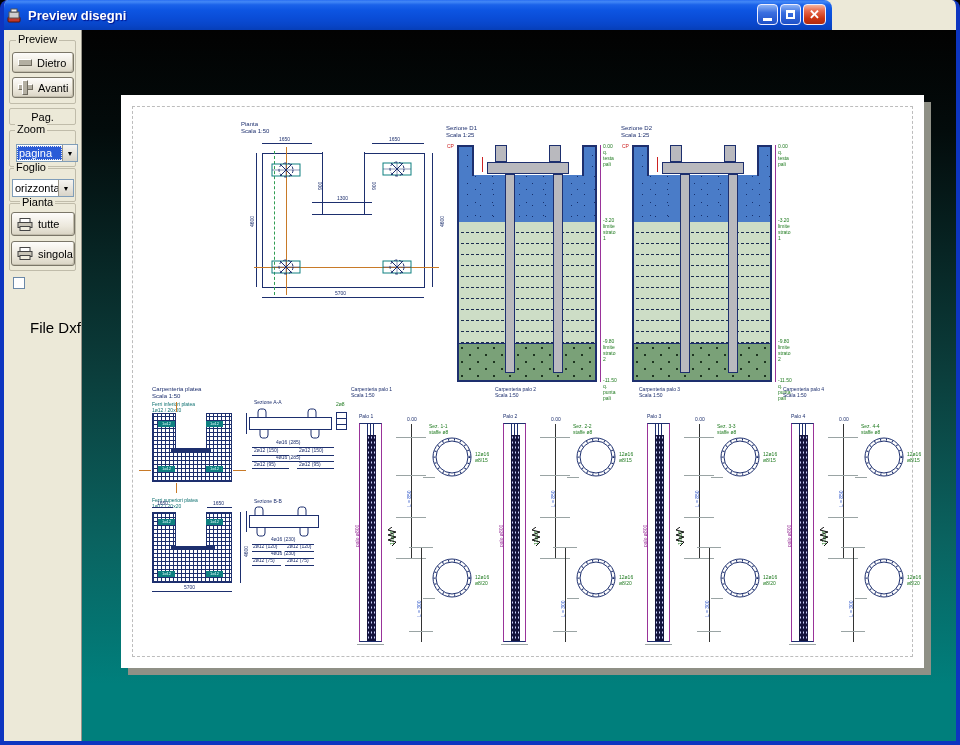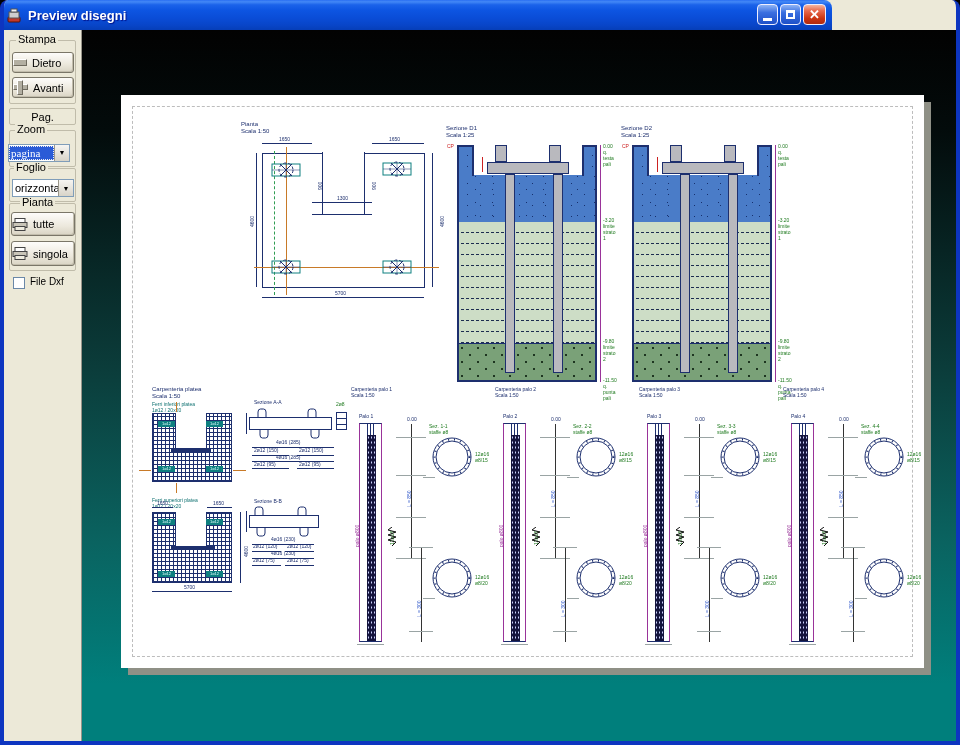--- a/index.html
+++ b/index.html
@@ -16,36 +16,36 @@
   .wbtn{width:21px;height:21px;border-radius:4px;border:1px solid #eef;display:flex;align-items:center;justify-content:center;
         background:linear-gradient(180deg,#8fb4f5 0%,#3a6fe0 40%,#1e50c8 100%);cursor:default;}
   .wbtn.close{width:23px;background:linear-gradient(180deg,#f5b5a0 0%,#e86a4e 30%,#cc3512 70%,#b02a0e 100%);}
   .glyph-min{width:9px;height:3px;background:#fff;margin-top:10px;}
   .glyph-max{width:9px;height:9px;border:2px solid #fff;border-top-width:3px;}
   .glyph-x{color:#fff;font-size:13px;font-weight:bold;line-height:1;}
   
   .sidebar{position:absolute;left:0;top:30px;width:78px;height:711px;background:#ece9d8;border-right:1px solid #98948a;}
   .grpbox{position:absolute;border:1px solid #c0bcaa;border-radius:2px;}
   .grplabel{position:absolute;font-size:11px;color:#000;background:#ece9d8;padding:0 2px;line-height:11px;}
-  .sbtn{position:absolute;display:flex;align-items:center;gap:5px;font-size:11px;color:#000;
+  .sbtn{position:absolute;display:flex;align-items:center;gap:5px;padding-left:5px;font-size:11px;color:#000;
         background:linear-gradient(180deg,#fdfcfa 0%,#ece8dc 60%,#d9d4c4 100%);
         border:1px solid #7a7668;border-radius:3px;box-shadow:inset -1px -1px 0 #c2bdac;cursor:default;}
   .icon-bar{width:14px;height:7px;background:#b3afa2;border-top:1px solid #fff;border-left:1px solid #fff;
             border-right:1px solid #6e6a5e;border-bottom:1px solid #6e6a5e;}
   .icon-plus{position:relative;width:15px;height:15px;}
   .icon-plus .h{position:absolute;left:0;top:4px;width:15px;height:6px;background:#b3afa2;border-top:1px solid #fff;border-left:1px solid #fff;border-right:1px solid #6e6a5e;border-bottom:1px solid #6e6a5e;}
   .icon-plus .v{position:absolute;left:4px;top:0;width:6px;height:15px;background:#b3afa2;border-top:1px solid #fff;border-left:1px solid #fff;border-right:1px solid #6e6a5e;border-bottom:1px solid #6e6a5e;}
   .pagframe{position:absolute;border:1px solid #c0bcaa;border-radius:2px;display:flex;align-items:center;justify-content:center;font-size:11px;text-align:right;}
   .combo{position:absolute;height:18px;background:#fff;border:1px solid #7f9db9;display:flex;align-items:center;}
   .combo .val{flex:1;font-size:11px;padding:1px 2px;white-space:nowrap;overflow:hidden;}
   .combo .val.sel{background:#2a5bd7;color:#fff;outline:1px dotted #eee;outline-offset:-1px;}
   .combo .arrow{width:15px;height:16px;background:linear-gradient(180deg,#f6f5f2,#d8d4c8);border-left:1px solid #9a968a;
                 display:flex;align-items:center;justify-content:center;font-size:7px;color:#000;}
   .chk{position:absolute;width:12px;height:12px;background:#fff;border:1px solid #6a88a8;}
-  .chklabel{position:absolute;font-size:10px;color:#000;}
+  .chklabel{position:absolute;font-size:15px;color:#000;margin-top:43px;}
   
   .canvas{position:absolute;left:78px;top:30px;width:874px;height:711px;
     background:linear-gradient(180deg,#020202 0%,#030b0b 14%,#0b3d3b 48%,#0a6360 72%,#007f7c 92%,#007f7c 100%);}
   .page{position:absolute;left:39px;top:65px;width:803px;height:573px;background:#fff;box-shadow:7px 7px 0 0 #8f9086;}
   .pmargin{position:absolute;left:11px;top:11px;right:11px;bottom:11px;border:1px dashed #bdbdbd;}
   
   .abs{position:absolute;}
   .hl{position:absolute;height:1px;background:#1d2f6e;}
   .vl{position:absolute;width:1px;background:#1d2f6e;}
   .hl.gy{background:#9aa4a4;}
@@ -96,40 +96,40 @@
           <span class="glyph-max"></span>
         </div>
       <div class="wbtn close">
           <span class="glyph-x">✕</span>
         </div>
     </div>
   </div>
 
   <div class="sidebar">
     <div class="grpbox" style="left:5px;top:10px;width:67px;height:64px;"></div>
-    <span class="grplabel" style="left:12px;top:4px;">Stampa</span>
+    <span class="grplabel" style="left:12px;top:4px;">Preview</span>
     <div class="sbtn" style="left:8px;top:22px;width:62px;height:21px;">
       <span class="icon-bar"></span>
       <span>Dietro</span>
     </div>
     <div class="sbtn" style="left:8px;top:47px;width:62px;height:21px;">
       <span class="icon-plus">
           <span class="h"></span>
           <span class="v"></span>
         </span>
       <span>Avanti</span>
     </div>
 
     <div class="pagframe" style="left:5px;top:78px;width:67px;height:17px;">
       <span>Pag.</span>
     </div>
 
     <div class="grpbox" style="left:5px;top:100px;width:67px;height:37px;"></div>
     <span class="grplabel" style="left:11px;top:94px;">Zoom</span>
-    <div class="combo" style="left:4px;top:114px;width:62px;font-family:Liberation Serif, serif;">
+    <div class="combo" style="left:12px;top:114px;width:62px;">
       <span class="val sel">pagina</span>
       <span class="arrow">▼</span>
     </div>
 
     <div class="grpbox" style="left:5px;top:138px;width:67px;height:34px;"></div>
     <span class="grplabel" style="left:10px;top:132px;">Foglio</span>
     <div class="combo" style="left:8px;top:149px;width:62px;">
       <span class="val">orizzonta</span>
       <span class="arrow">▼</span>
     </div>

